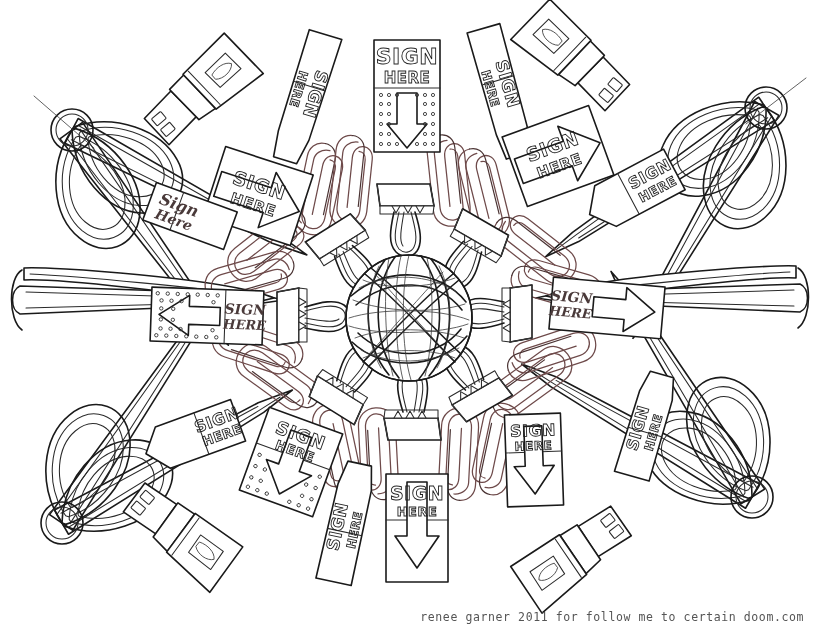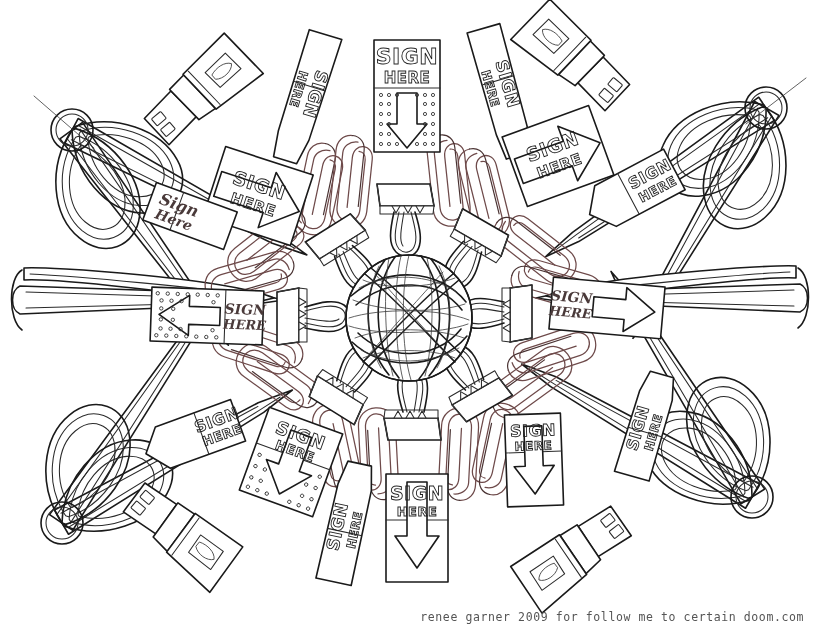--- a/index.html
+++ b/index.html
@@ -575,15 +575,15 @@
           <path class="ink-hair" d="M 18,-60 C 26,-28 24,28 16,58"></path>
           <path class="ink-hair" d="M -46,-38 C -24,-28 20,-30 46,-40"></path>
           <path class="ink-hair" d="M -46,40 C -24,30 22,30 46,40"></path>
         </g>
         <circle class="ink" cx="0" cy="0" r="63"></circle>
       </g>
 
     </svg>
   </div>
 
-  <div id="credit">renee garner 2009 for follow me to certain doom.com</div>
+  <div id="credit">renee garner 2011 for follow me to certain doom.com</div>
 
 </div>
 
 </body></html>

